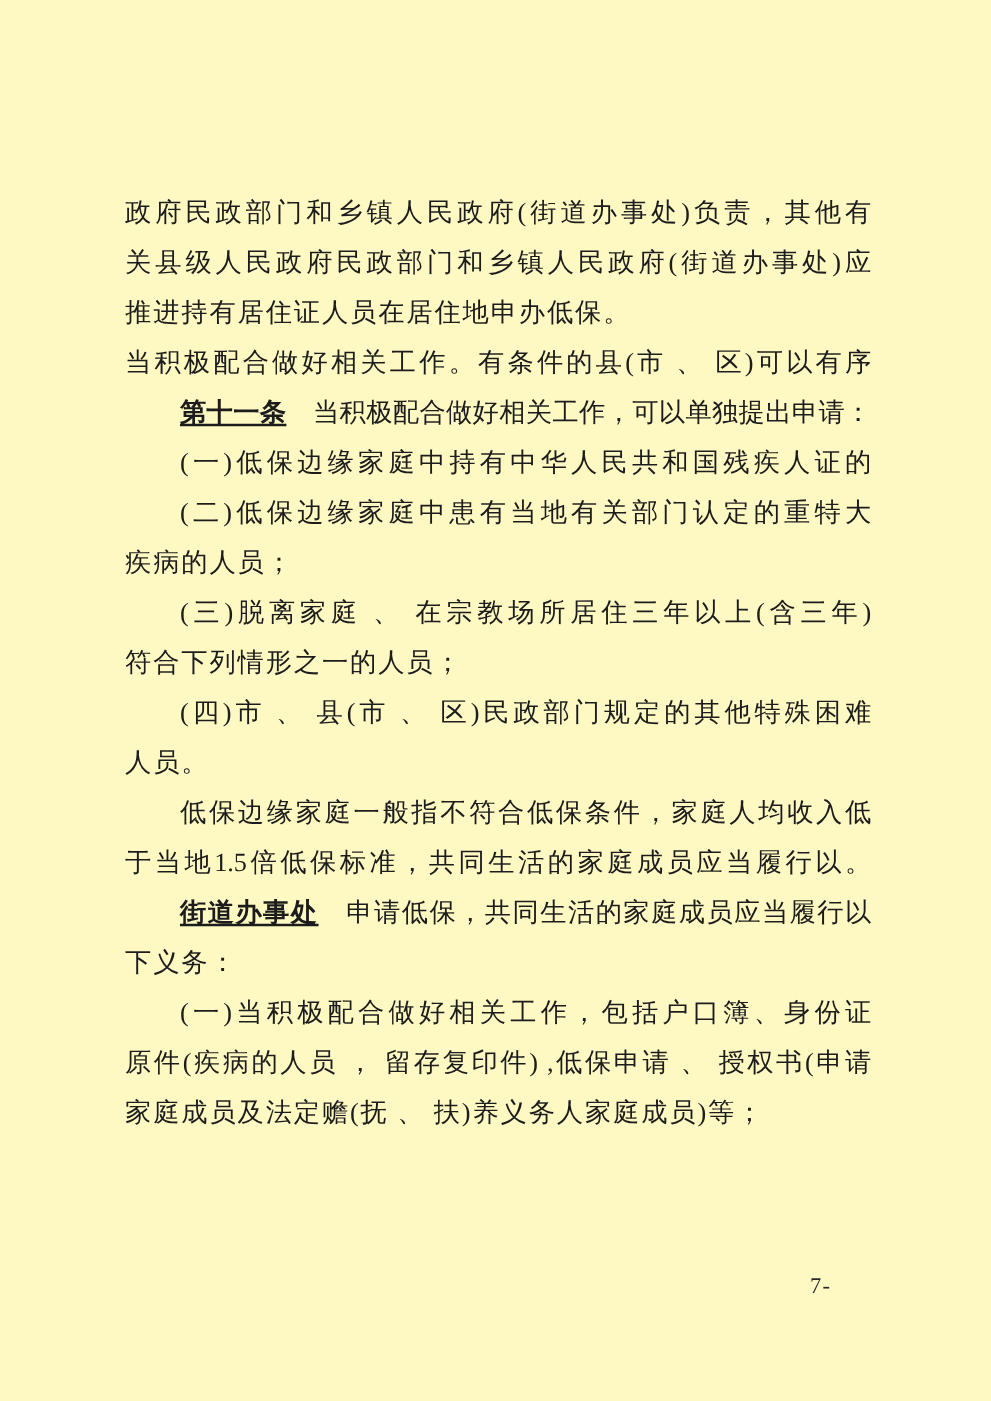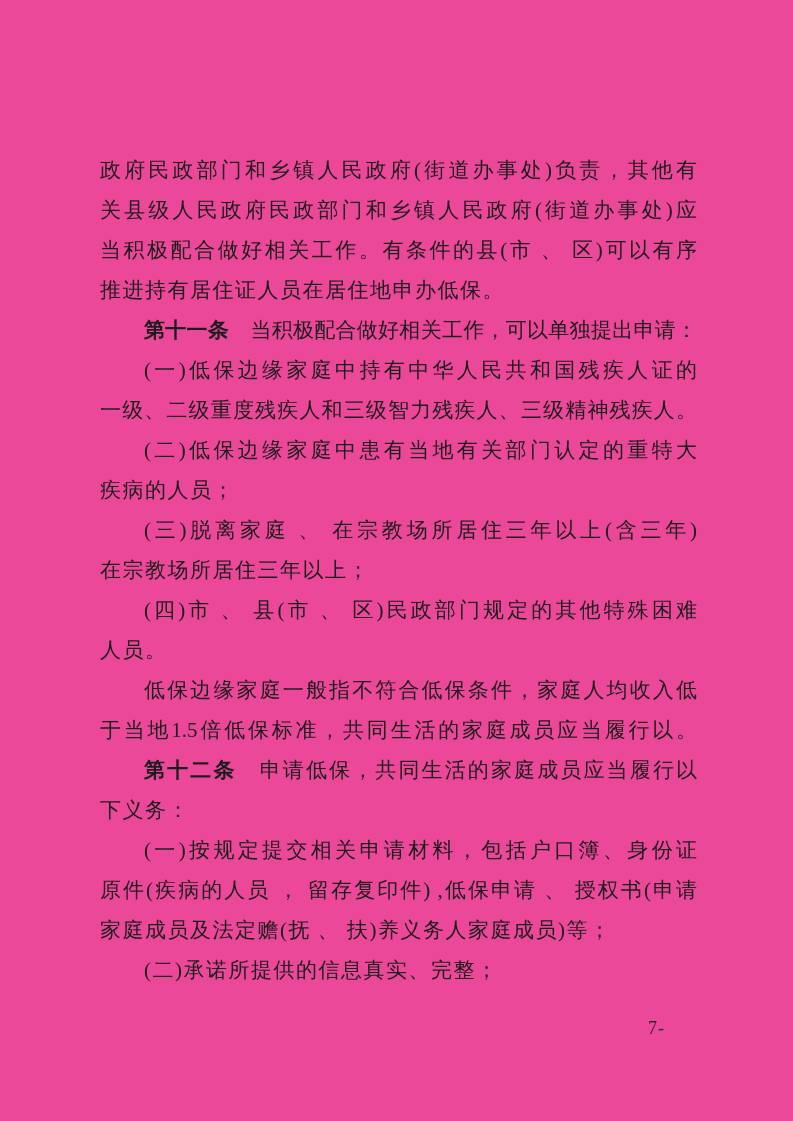--- a/index.html
+++ b/index.html
@@ -9,21 +9,21 @@
   body {
     width: 793px;
     height: 1121px;
     background: #f0f0f0;
     font-family: "Liberation Serif", "DejaVu Serif", serif;
   }
   .page {
     position: relative;
     width: 793px;
     height: 1121px;
-    background: #ec4899;
+    background: #fef9c3;
     overflow: hidden;
     color: #1c1c1c;
   }
   .text-block {
     position: absolute;
     left: 100px;
     top: 150px;
     width: 597px;
   }
   .line {
@@ -39,51 +39,50 @@
   }
   .line.fill {
     letter-spacing: 0;
     text-align-last: justify;
   }
   .line.indent {
     text-indent: 44px;
   }
   .line .bold {
     font-weight: 700;
+    text-decoration: underline;
   }
   .page-number {
     position: absolute;
     left: 648px;
     top: 1018px;
     font-size: 18px;
     letter-spacing: 1px;
     color: #2a2a2a;
   }
 </style>
 </head>
 <body>
 
 <div class="page">
   <main class="text-block">
       <div class="line fill"><span class="">政府民政部门和乡镇人民政府(街道办事处)负责，其他有</span></div>
       <div class="line fill"><span class="">关县级人民政府民政部门和乡镇人民政府(街道办事处)应</span></div>
+      <div class="line"><span class="">推进持有居住证人员在居住地申办低保。</span></div>
       <div class="line fill"><span class="">当积极配合做好相关工作。有条件的县(市 、 区)可以有序</span></div>
-      <div class="line"><span class="">推进持有居住证人员在居住地申办低保。</span></div>
       <div class="line indent fill"><span class="bold">第十一条</span><span class="">　当积极配合做好相关工作，可以单独提出申请：</span></div>
       <div class="line indent fill"><span class="">(一)低保边缘家庭中持有中华人民共和国残疾人证的</span></div>
-      <div class="line fill"><span class="">一级、二级重度残疾人和三级智力残疾人、三级精神残疾人。</span></div>
       <div class="line indent fill"><span class="">(二)低保边缘家庭中患有当地有关部门认定的重特大</span></div>
       <div class="line"><span class="">疾病的人员；</span></div>
       <div class="line indent fill"><span class="">(三)脱离家庭 、 在宗教场所居住三年以上(含三年)</span></div>
-      <div class="line"><span class="">在宗教场所居住三年以上；</span></div>
+      <div class="line"><span class="">符合下列情形之一的人员；</span></div>
       <div class="line indent fill"><span class="">(四)市 、 县(市 、 区)民政部门规定的其他特殊困难</span></div>
       <div class="line"><span class="">人员。</span></div>
       <div class="line indent fill"><span class="">低保边缘家庭一般指不符合低保条件，家庭人均收入低</span></div>
       <div class="line fill"><span class="">于当地1.5倍低保标准，共同生活的家庭成员应当履行以。</span></div>
-      <div class="line indent fill"><span class="bold">第十二条</span><span class="">　申请低保，共同生活的家庭成员应当履行以</span></div>
+      <div class="line indent fill"><span class="bold">街道办事处</span><span class="">　申请低保，共同生活的家庭成员应当履行以</span></div>
       <div class="line"><span class="">下义务：</span></div>
-      <div class="line indent fill"><span class="">(一)按规定提交相关申请材料，包括户口簿、身份证</span></div>
+      <div class="line indent fill"><span class="">(一)当积极配合做好相关工作，包括户口簿、身份证</span></div>
       <div class="line fill"><span class="">原件(疾病的人员 ， 留存复印件) ,低保申请 、 授权书(申请</span></div>
       <div class="line"><span class="">家庭成员及法定赡(抚 、 扶)养义务人家庭成员)等；</span></div>
-      <div class="line indent"><span class="">(二)承诺所提供的信息真实、完整；</span></div>
     </main>
   <div class="page-number">7-</div>
 </div>
 
 </body></html>

